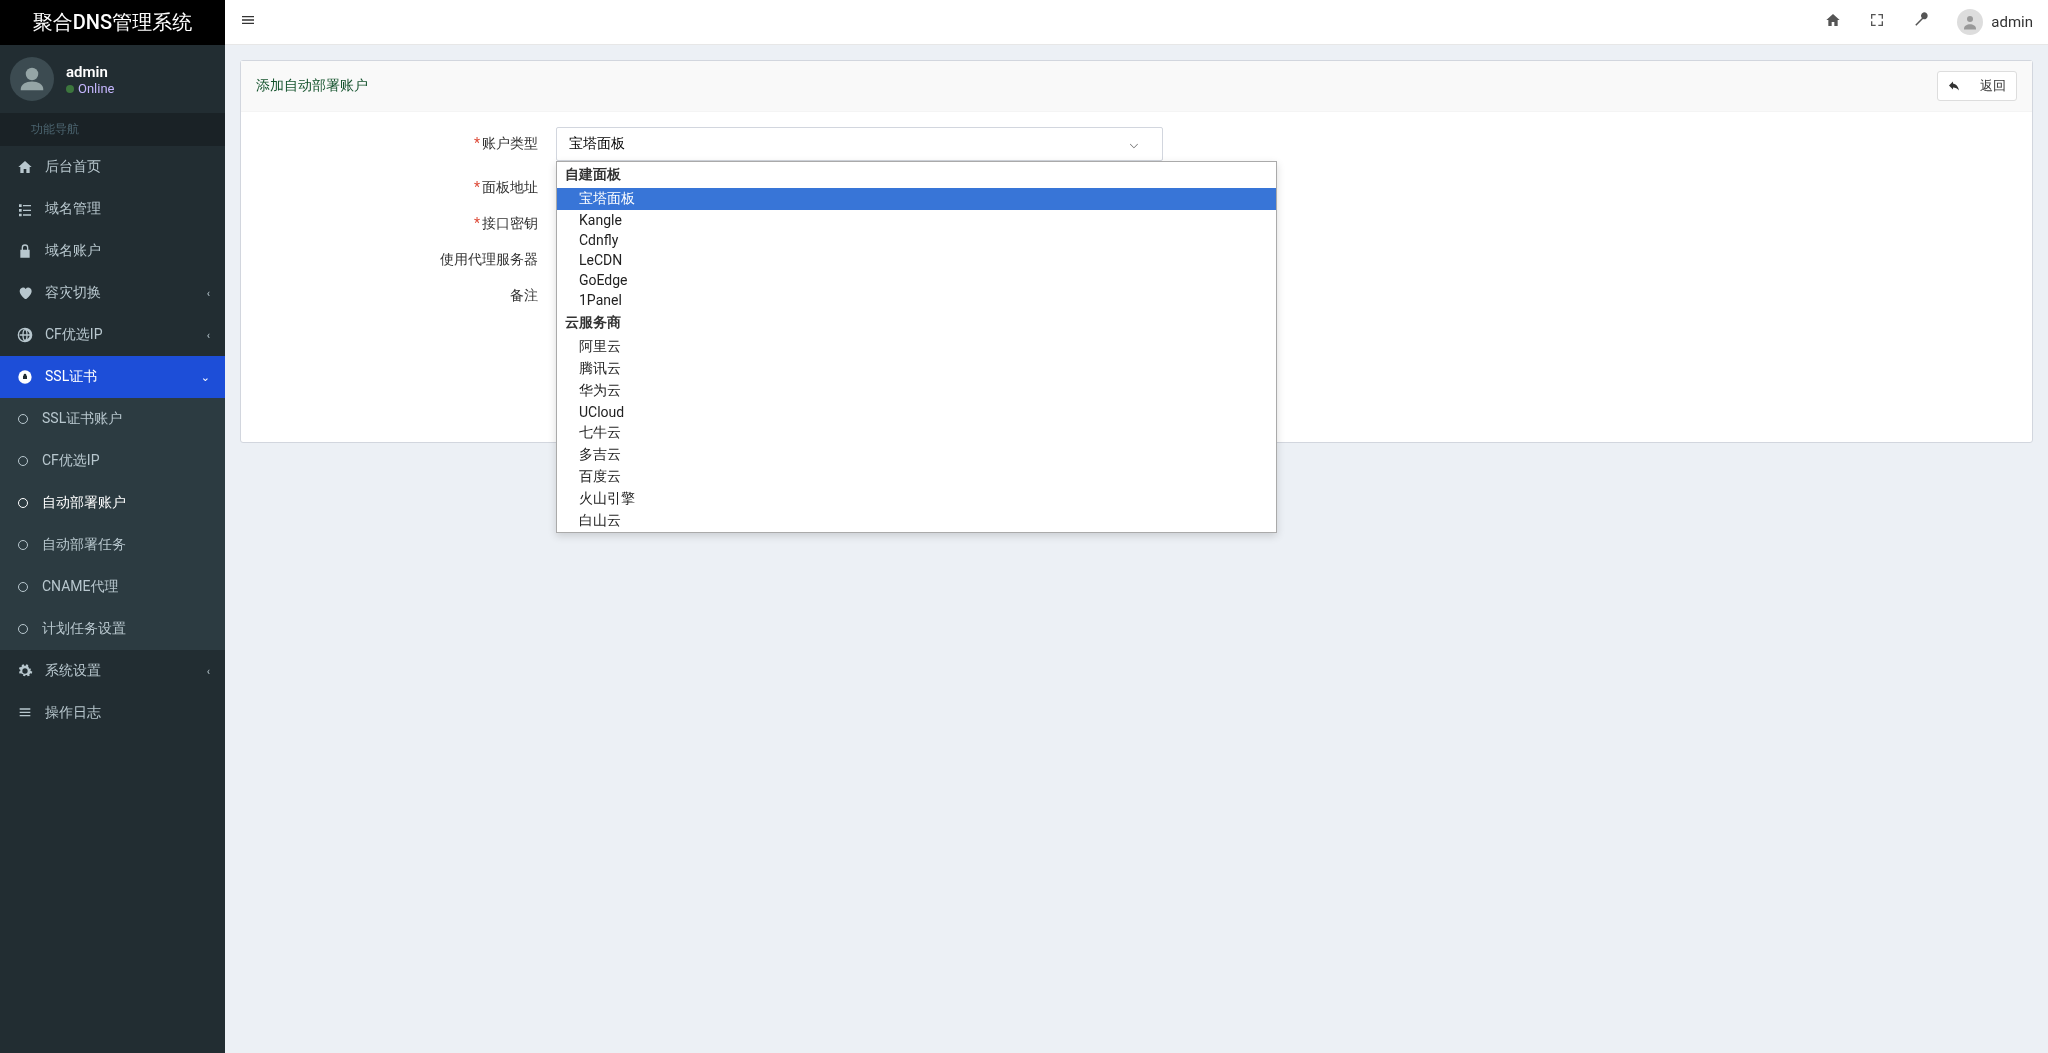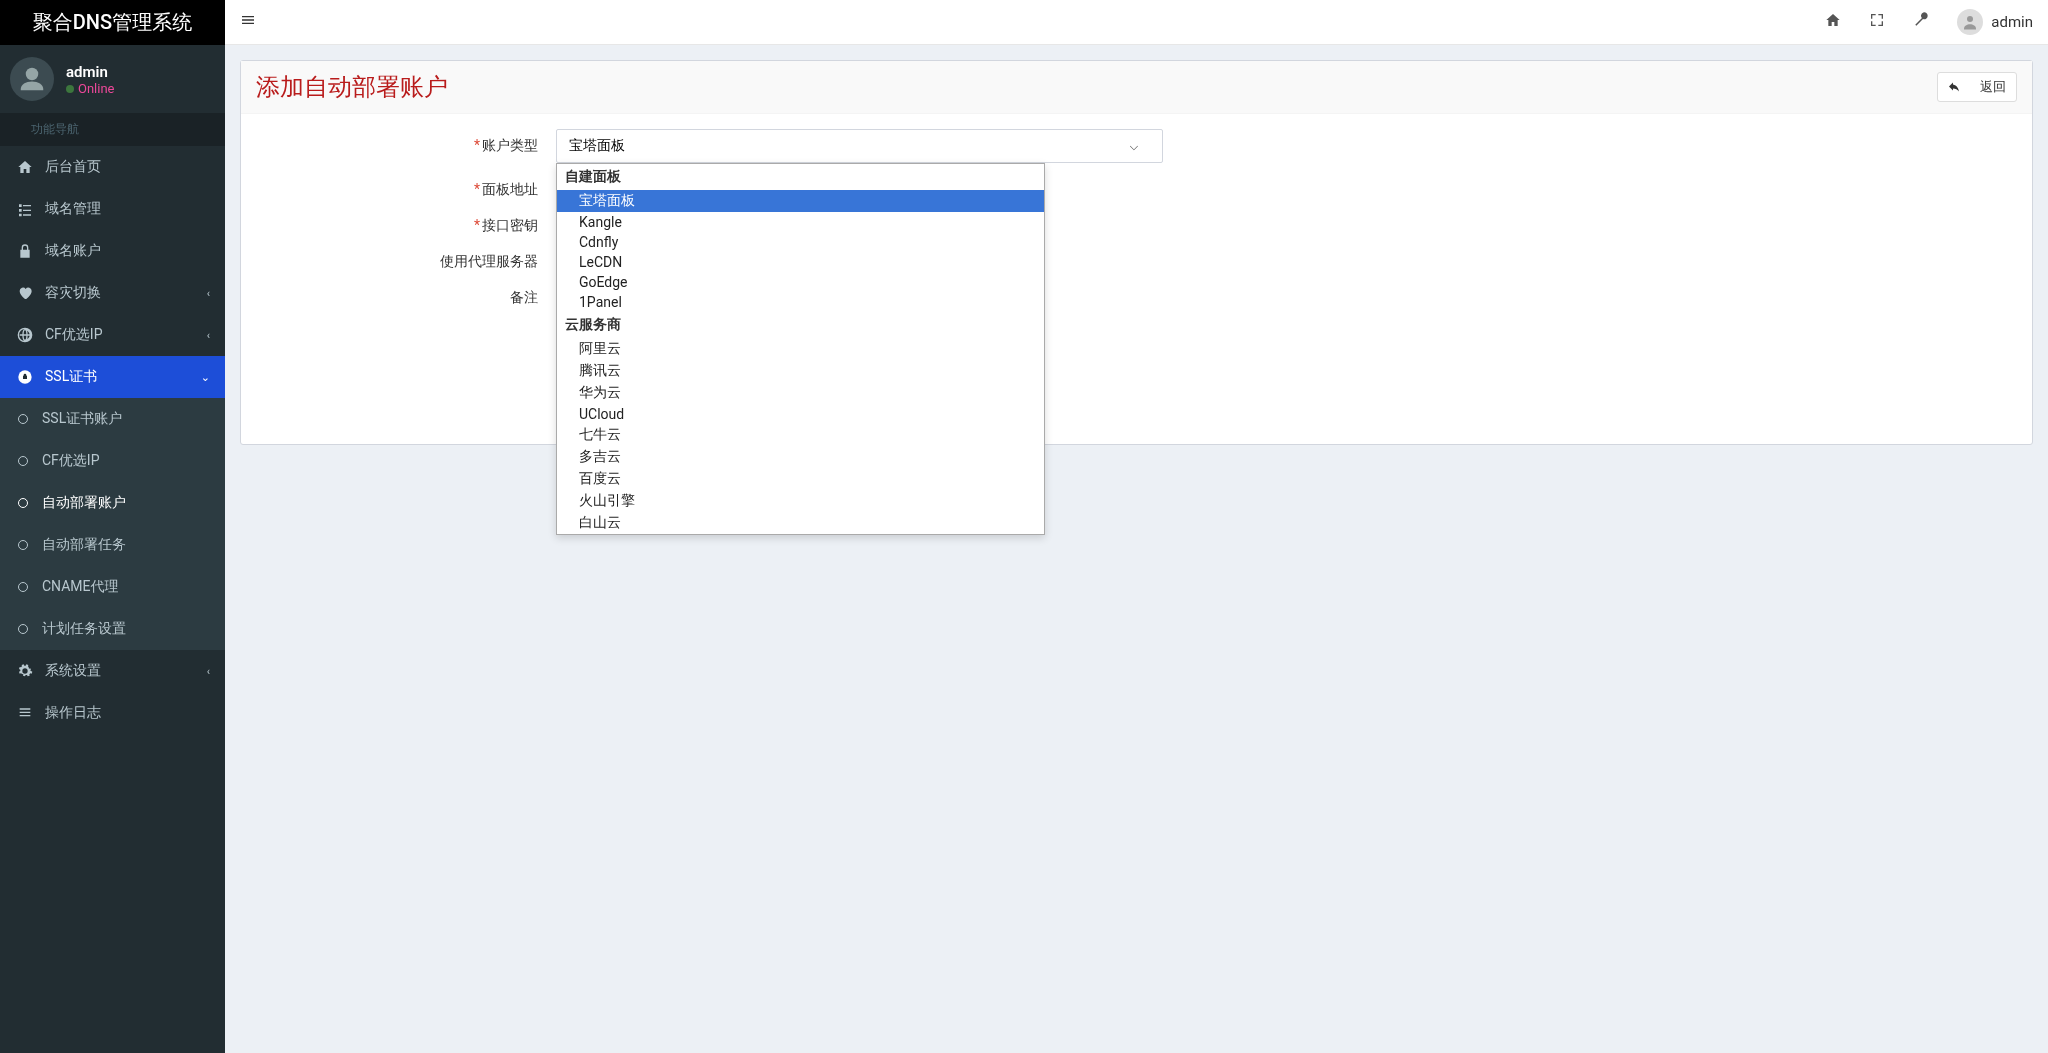--- a/index.html
+++ b/index.html
@@ -5,21 +5,21 @@
     * { box-sizing: border-box; margin: 0; padding: 0; }
     html, body { height: 100%; font-family: -apple-system, BlinkMacSystemFont, "Segoe UI", Roboto, "Helvetica Neue", Arial, sans-serif; background: #ecf0f5; }
     .layout { display: flex; height: 100vh; }
     
     .sidebar { width: 225px; background: #222d32; color: #b8c7ce; display: flex; flex-direction: column; flex-shrink: 0; }
     .logo-bar { height: 45px; background: #000; color: #fff; display: flex; align-items: center; justify-content: center; font-size: 20px; font-weight: 500; }
     .user-panel { display: flex; align-items: center; padding: 12px 10px; }
     .avatar { width: 44px; height: 44px; border-radius: 50%; background: #3c4b51; margin-right: 12px; display:flex; align-items:center; justify-content:center;}
     .avatar svg{width:30px;height:30px;fill:#95a5a6;}
     .user-info .uname { color: #fff; font-weight: 600; font-size:15px;}
-    .user-info .status { color: #ec4899; font-size: 13px; }
+    .user-info .status { color: #c4b5fd; font-size: 13px; }
     .status-dot { display: inline-block; width: 8px; height: 8px; border-radius: 50%; background: #3c763d; margin-right: 4px; }
     .nav-header { padding: 8px 31px; font-size: 12px; color: #4b646f; background: #1a2226; }
     .nav-item, .nav-sub-item { display: flex; align-items: center; padding: 12px 15px; color: #b8c7ce; text-decoration: none; cursor: pointer; position: relative; font-size: 14px; }
     .nav-item.active { background: #1d4ed8; color:#fff; }
     .nav-item-icon { width: 20px; display: inline-flex; margin-right: 10px; justify-content: center;}
     .nav-item-icon svg{width:16px;height:16px;fill:currentColor;}
     .nav-caret { margin-left: auto; font-size: 11px; }
     .nav-sub { background: #2c3b41; }
     .nav-sub-item { padding-left: 18px; font-size: 14px;}
     .nav-sub-item .circ { width: 10px; height: 10px; border: 1.5px solid currentColor; border-radius: 50%; display: inline-block; margin-right: 14px; }
@@ -32,31 +32,31 @@
     .topbar-icons { display: flex; align-items: center; gap: 28px; color: #555;}
     .topbar-icons .ticon{cursor:pointer;}
     .topbar-icons svg{width:16px;height:16px;fill:#555;}
     .top-user{display:flex;align-items:center;gap:8px;color:#333;font-size:15px;}
     .top-user-avatar{width:26px;height:26px;border-radius:50%;background:#ddd;display:flex;align-items:center;justify-content:center;}
     .top-user-avatar svg{width:18px;height:18px;fill:#999;}
     
     .content { padding: 15px; }
     .panel { background: #fff; border: 1px solid #d2d6de; border-radius: 3px; }
     .panel-header { display: flex; align-items: center; padding: 10px 15px; border-bottom: 1px solid #f4f4f4; background:#f9f9f9;}
-    .panel-title { font-size: 24px; color: #b91c1c; }
+    .panel-title { font-size: 14px; color: #14532d; }
     .btn-back { margin-left: auto; background: #fff; border: 1px solid #ddd; padding: 5px 10px; border-radius: 3px; cursor: pointer; font-size: 13px; display:flex; align-items:center; gap:20px; color:#333;}
     .panel-body { padding: 15px; position:relative; min-height: 330px;}
     .form-row { display: flex; align-items: center; margin-bottom: 18px; }
     .form-label { width: 300px; text-align: right; padding-right: 18px; font-size: 14px; color: #333; }
     .req{color:#dd4b39; margin-right:2px;}
     .form-control-wrap { width: 607px; position: relative; }
     .select-display { width: 100%; border: 1px solid #d2d6de; height: 34px; padding: 6px 24px 6px 12px; background: #fff; cursor: pointer; font-size: 14px; display:flex; align-items:center; border-radius:2px;}
     .select-display .caret{margin-left:auto;color:#555;font-size:11px;}
     
-    .dropdown { position: absolute; top: 34px; left: 0; width: 489px; background: #fff; border: 1px solid #aaa; box-shadow: 0 3px 8px rgba(0,0,0,.15); z-index: 100; max-height: 380px; overflow-y: auto; }
+    .dropdown { position: absolute; top: 34px; left: 0; width: 721px; background: #fff; border: 1px solid #aaa; box-shadow: 0 3px 8px rgba(0,0,0,.15); z-index: 100; max-height: 380px; overflow-y: auto; }
     .dd-group { font-weight: 700; color: #333; padding: 4px 8px; font-size:14px;}
     .dd-option { padding: 2px 8px 2px 22px; font-size:14px; cursor: pointer; color:#222;}
     .dd-option.selected { background: #3875d7; color: #fff; }
     
     .dropdown::-webkit-scrollbar{width:14px;}
     .dropdown::-webkit-scrollbar-thumb{background:#c1c1c1;border-radius:2px;}
     .dropdown::-webkit-scrollbar-track{background:#f1f1f1;}
   </style>
 </head>
 <body>

